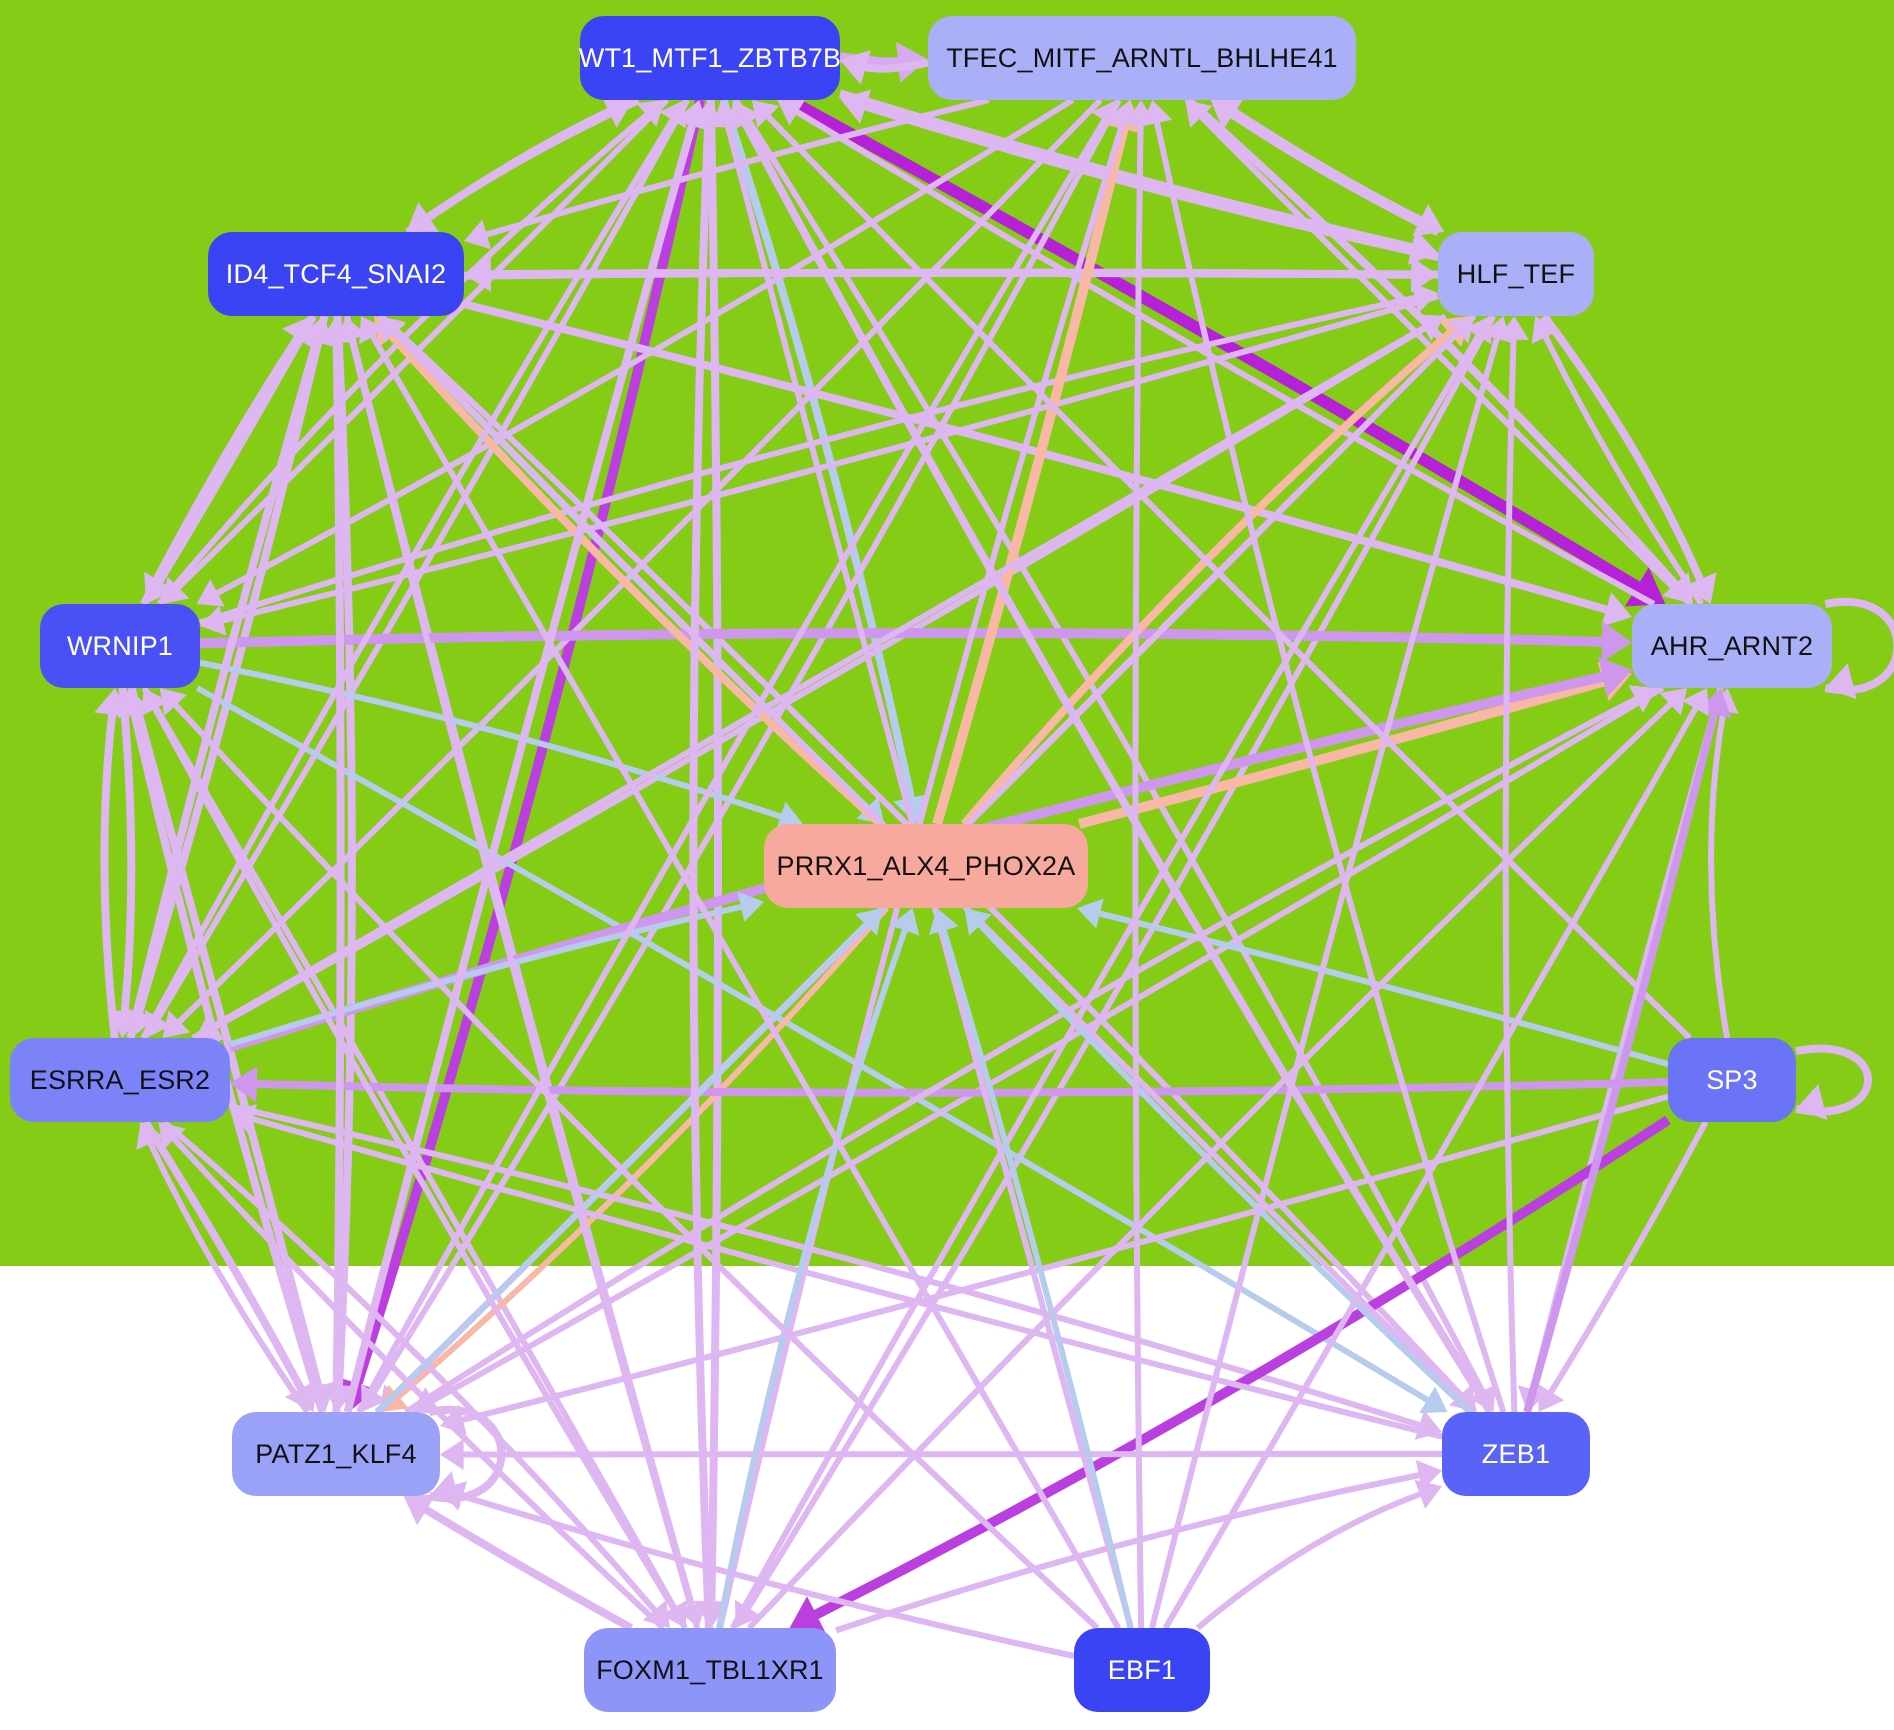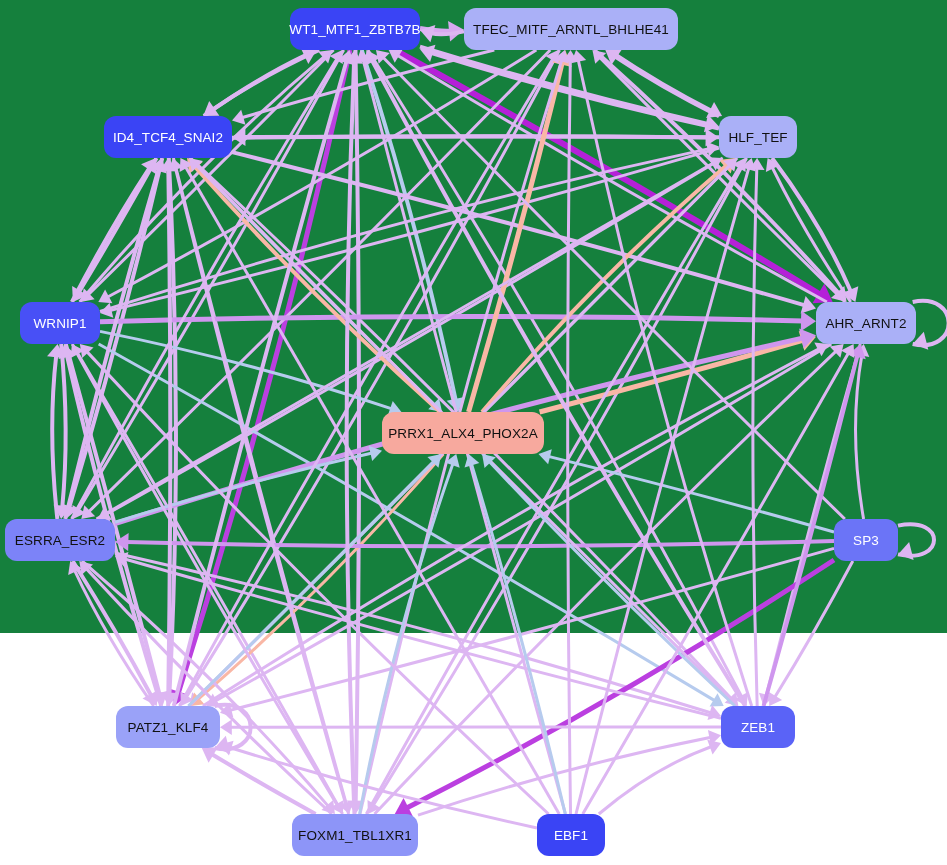--- a/index.html
+++ b/index.html
@@ -10,21 +10,21 @@
   body {
     width: 947px;
     height: 865px;
     font-family: "Liberation Sans", sans-serif;
     overflow: hidden;
   }
   #graph-root {
     position: relative;
     width: 947px;
     height: 633px;
-    background: #15803d;
+    background: #84cc16;
   }
   svg#network-canvas {
     position: absolute;
     top: 0;
     left: 0;
     width: 947px;
     height: 865px;
     display: block;
   }
   .node-rect {

